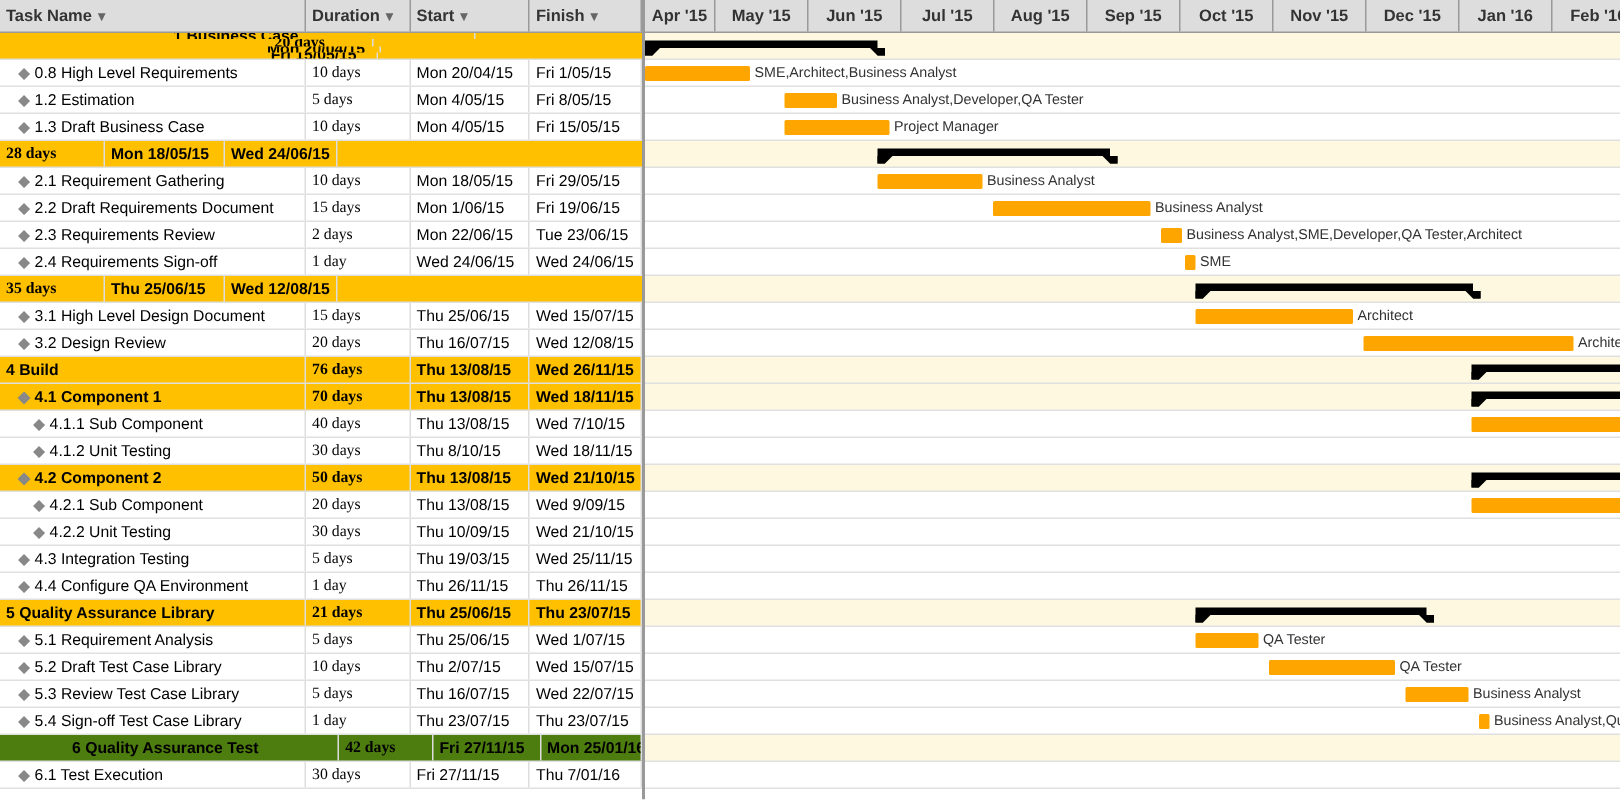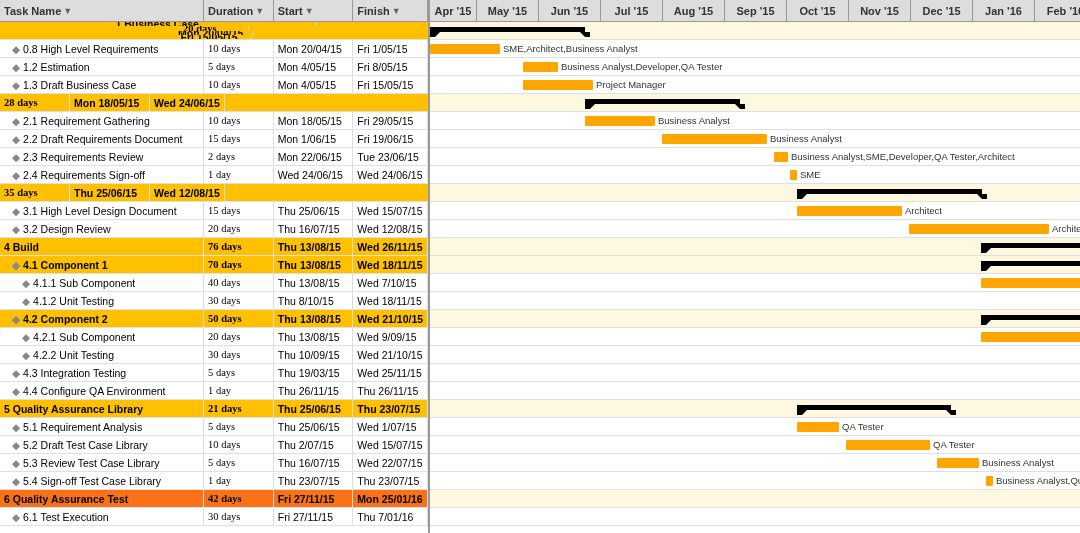--- a/index.html
+++ b/index.html
@@ -449,21 +449,21 @@
     <div class="td td-duration" style="">
             <span>1 day</span>
           </div>
     <div class="td td-start" style="">
             <span>Thu 23/07/15</span>
           </div>
     <div class="td td-finish" style="">
             <span>Thu 23/07/15</span>
           </div>
   </div>
-        <div class="task-row summary" style="background: #f97316;">
+        <div class="task-row summary" style="background: #4d7c0f; padding-left: 44px;">
     <div class="td td-name " style="font-weight:bold;">
 
       <span>6 Quality Assurance Test</span>
     </div>
     <div class="td td-duration" style="font-weight:bold;">
             <span>42 days</span>
           </div>
     <div class="td td-start" style="font-weight:bold;">
             <span>Fri 27/11/15</span>
           </div>

